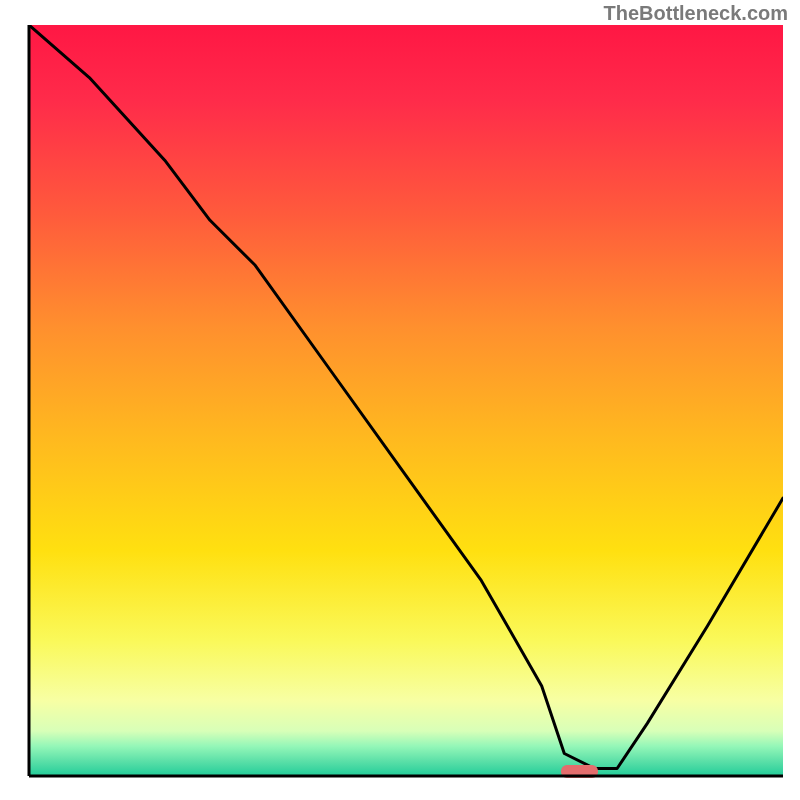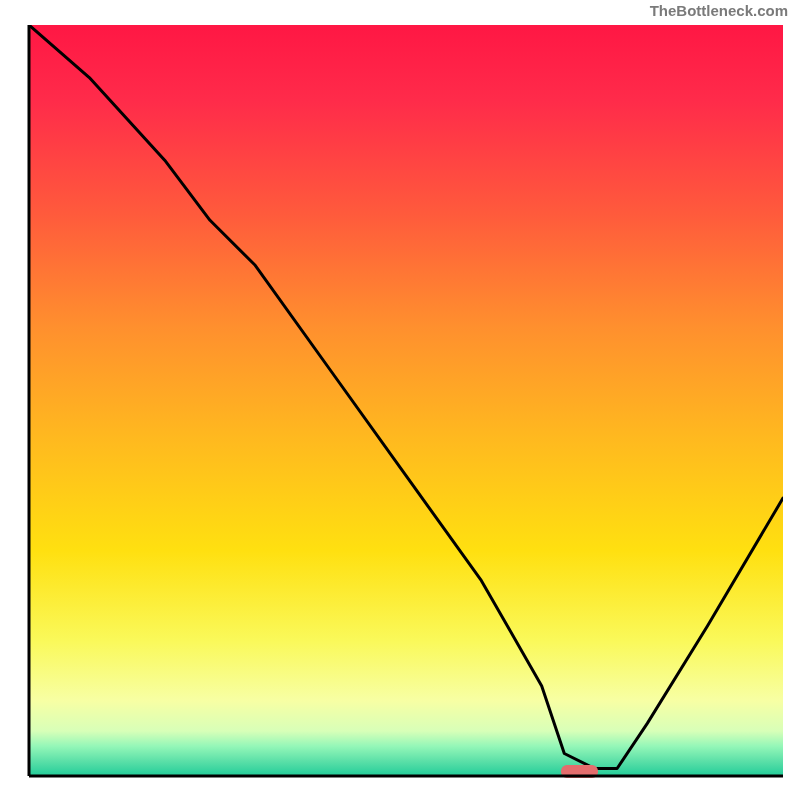--- a/index.html
+++ b/index.html
@@ -8,21 +8,21 @@
     width: 800px;
     height: 800px;
     position: relative;
     background: #fff;
     font-family: Arial, sans-serif;
   }
   .watermark {
     position: absolute;
     top: 2px;
     right: 12px;
-    font-size: 15px;
+    font-size: 20px;
     font-weight: bold;
     color: #7a7a7a;
     z-index: 10;
   }
   .plot-area {
     position: absolute;
     left: 29px;
     top: 25px;
     width: 754px;
     height: 751px;

